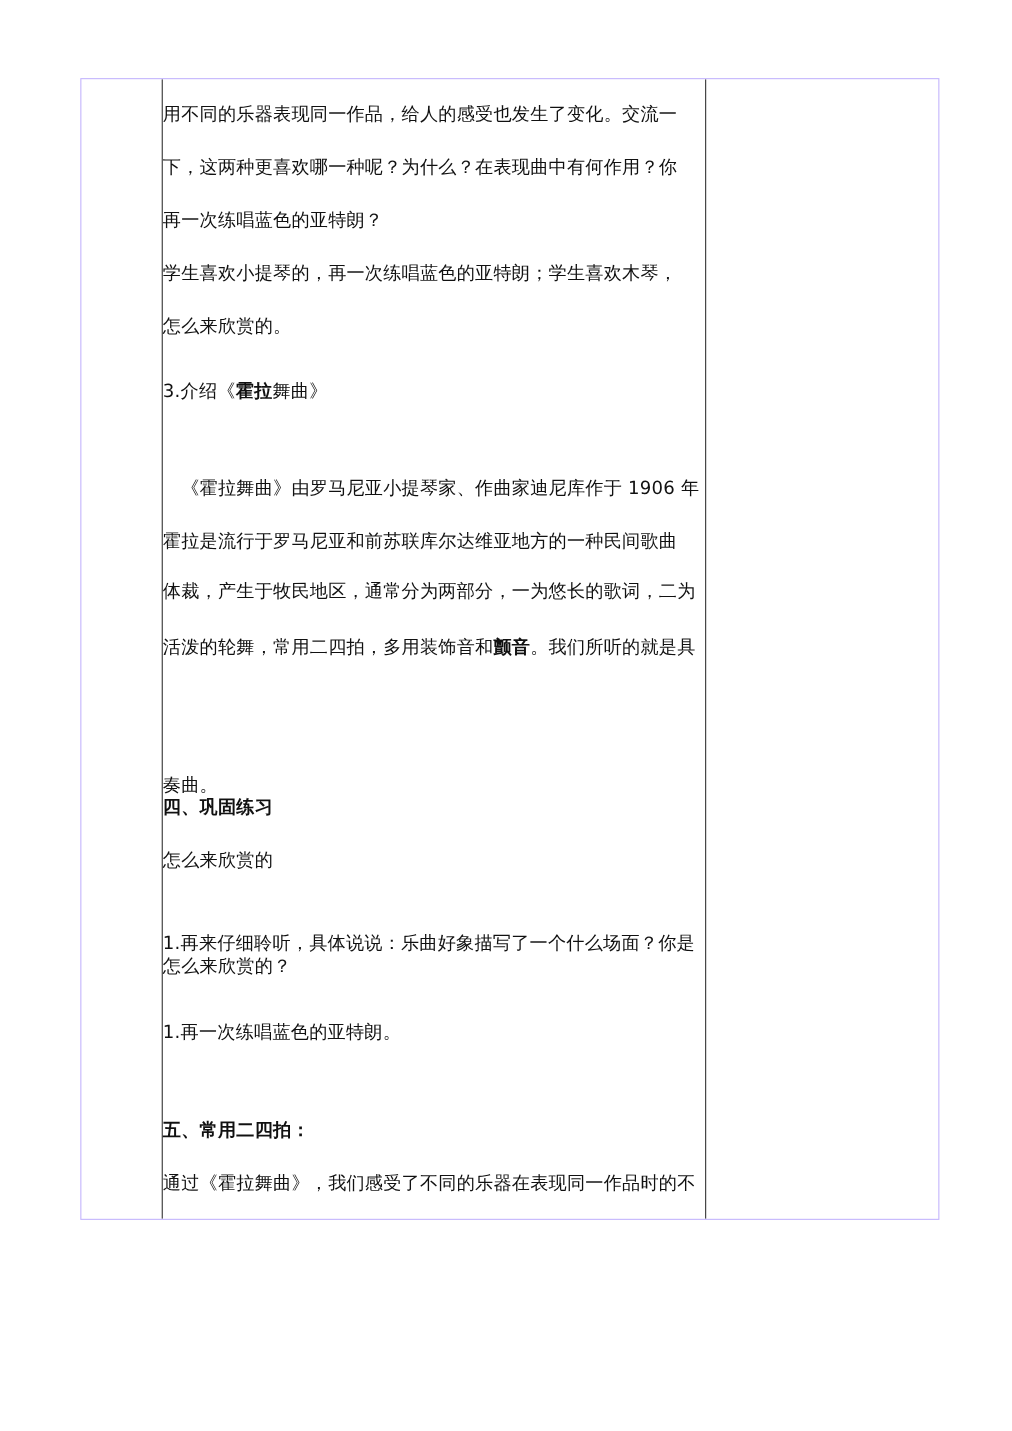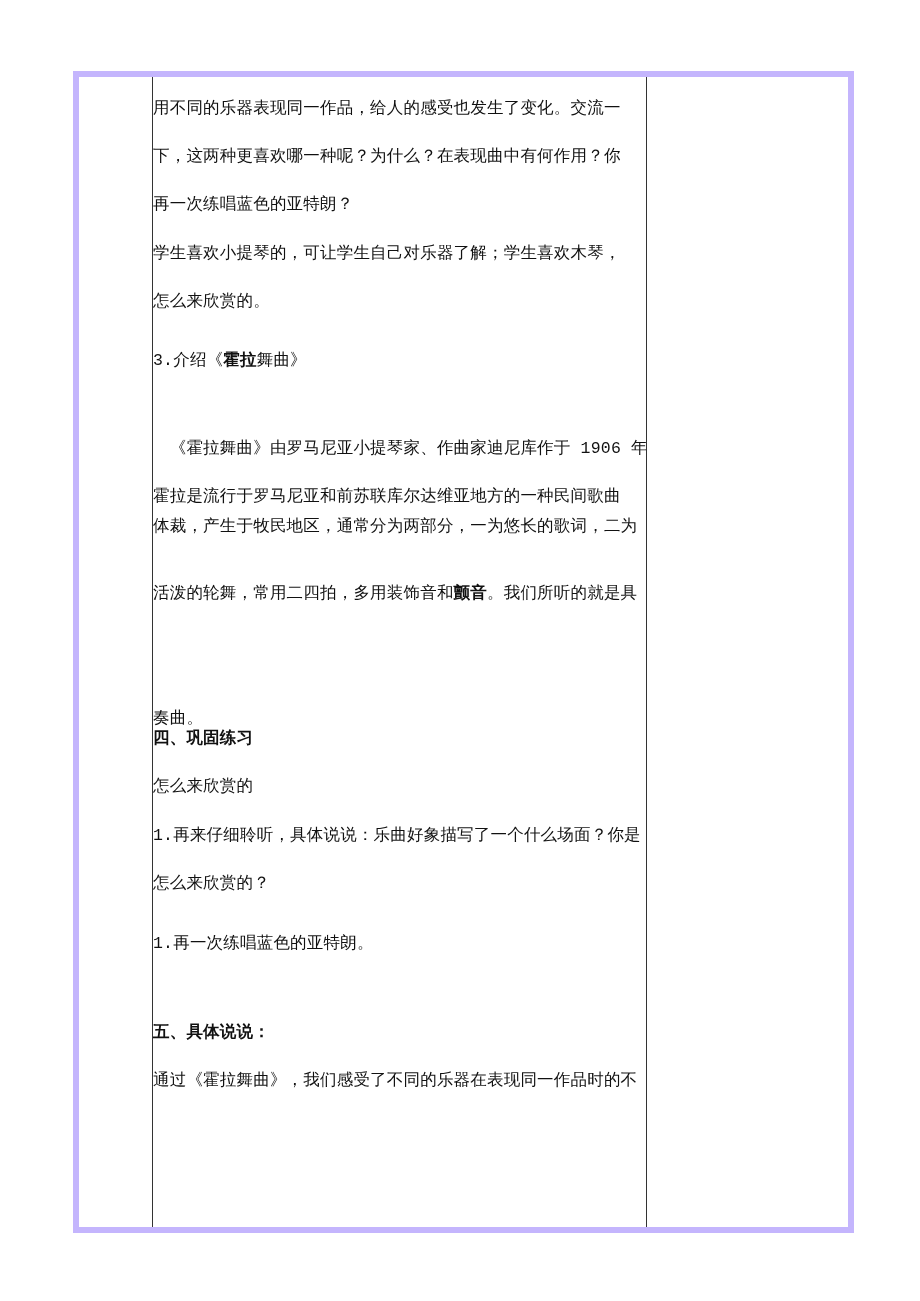--- a/index.html
+++ b/index.html
@@ -1,49 +1,49 @@
 <!DOCTYPE html>
 <html><head>
 <meta charset="utf-8">
 <style>
   html, body { margin: 0; padding: 0; background: #ffffff; }
   body { width: 920px; height: 1301px; position: relative; overflow: hidden;
          font-family: "DejaVu Sans", "Liberation Sans", sans-serif; color: #111; }
-  .table { position: absolute; left: 73px; top: 71px; width: 781px; height: 1162px;
-           border: 6px solid #c4b5fd; box-sizing: border-box; overflow: hidden; font-family: Liberation Mono, monospace; }
+  .table { position: absolute; left: 73px; top: 71px; width: 781px; height: 1038px;
+           border: 1px solid #c4b5fd; box-sizing: border-box; overflow: hidden; }
   .col { position: absolute; top: 0; bottom: 0; }
   .col-left { left: 0; width: 73px; border-right: 1px solid #333; }
   .col-mid { left: 73px; width: 494px; border-right: 1px solid #333; overflow: hidden; }
   .col-right { left: 568px; right: 0; }
   .p { position: absolute; left: 1px; white-space: nowrap; font-size: 16.5px; line-height: 20px; letter-spacing: 0.2px; }
   .b { font-weight: bold; }
 </style>
 </head>
 <body>
 
 <div class="table">
   <div class="col col-left"></div>
   <div class="col col-mid">
     <div class="p" style="top:22px">用不同的乐器表现同一作品，给人的感受也发生了变化。交流一</div>
     <div class="p" style="top:70px">下，这两种更喜欢哪一种呢？为什么？在表现曲中有何作用？你</div>
     <div class="p" style="top:118px">再一次练唱蓝色的亚特朗？</div>
-    <div class="p" style="top:167px">学生喜欢小提琴的，可让学生自己对乐器了解；学生喜欢木琴，</div>
+    <div class="p" style="top:167px">学生喜欢小提琴的，再一次练唱蓝色的亚特朗；学生喜欢木琴，</div>
     <div class="p" style="top:215px">怎么来欣赏的。</div>
 
     <div class="p" style="top:274px"><span>3.介绍《</span><span class="b">霍拉</span><span>舞曲》</span></div>
 
     <div class="p" style="top:362px">　《霍拉舞曲》由罗马尼亚小提琴家、作曲家迪尼库作于 1906 年，</div>
     <div class="p" style="top:410px">霍拉是流行于罗马尼亚和前苏联库尔达维亚地方的一种民间歌曲</div>
-    <div class="p" style="top:440px">体裁，产生于牧民地区，通常分为两部分，一为悠长的歌词，二为</div>
+    <div class="p" style="top:456px">体裁，产生于牧民地区，通常分为两部分，一为悠长的歌词，二为</div>
     <div class="p" style="top:507px"><span>活泼的轮舞，常用二四拍，多用装饰音和</span><span class="b">颤音</span><span>。我们所听的就是具</span></div>
     <div class="p" style="top:632px">奏曲。</div>
 
     <div class="p b" style="top:652px">四、巩固练习</div>
     <div class="p" style="top:700px">怎么来欣赏的</div>
-    <div class="p" style="top:749px">1.再来仔细聆听，具体说说：乐曲好象描写了一个什么场面？你是</div>
+    <div class="p" style="top:776px">1.再来仔细聆听，具体说说：乐曲好象描写了一个什么场面？你是</div>
     <div class="p" style="top:797px">怎么来欣赏的？</div>
     <div class="p" style="top:857px">1.再一次练唱蓝色的亚特朗。</div>
 
-    <div class="p b" style="top:946px">五、具体说说：</div>
+    <div class="p b" style="top:946px">五、常用二四拍：</div>
     <div class="p" style="top:994px">通过《霍拉舞曲》，我们感受了不同的乐器在表现同一作品时的不</div>
   </div>
   <div class="col col-right"></div>
 </div>
 
 </body></html>

